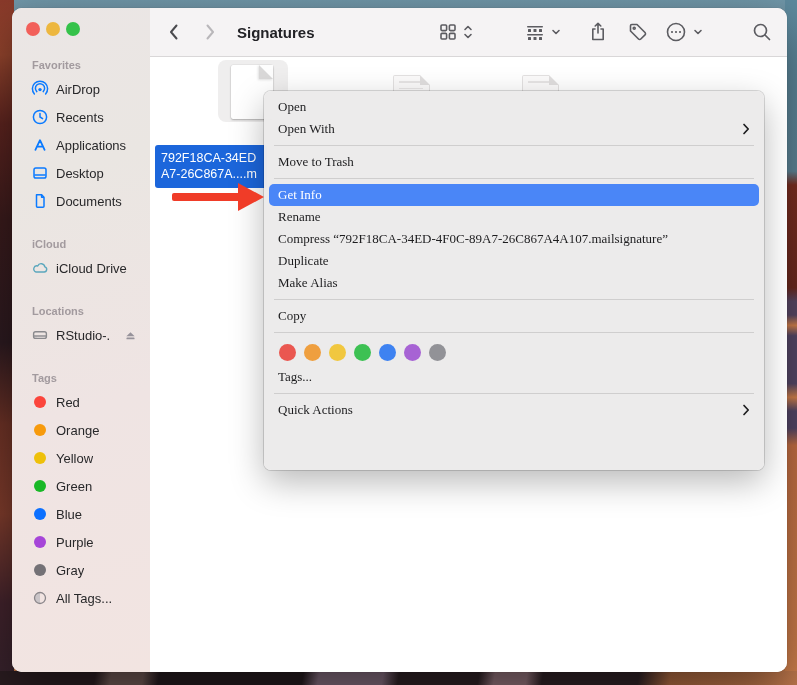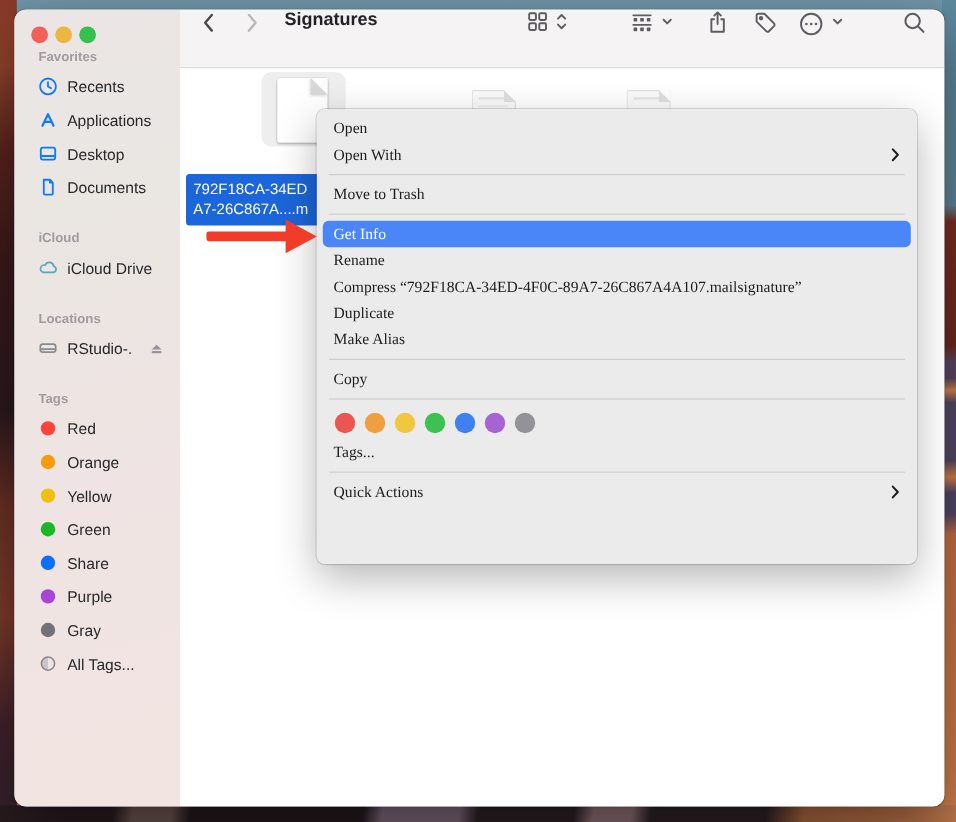--- a/index.html
+++ b/index.html
@@ -23,36 +23,36 @@
     background:#fff; }
 
   
   .sidebar { position:absolute; left:0; top:0; width:138px; height:100%;
     background: linear-gradient(165deg,#ebe6e5 0%,#eae6e2 25%,#efe4e3 60%,#f2e4e1 100%); }
   .traffic { position:absolute; top:14px; left:14px; display:flex; gap:6px; }
   .light { width:14px; height:14px; border-radius:50%; }
   .light.red    { background:#f2605a; }
   .light.yellow { background:#edb73f; }
   .light.green  { background:#35c24a; }
-  .side-scroll { position:absolute; top:11px; left:0; right:0; }
+  .side-scroll { position:absolute; top:28px; left:0; right:0; }
   .side-header { margin-top:21px; height:16px; line-height:16px; padding-left:20px;
     font-size:11px; font-weight:700; color:#a29a9e; }
   .side-header.gap { }
   .side-rows { margin-top:2px; }
   .side-item { height:28px; display:flex; align-items:center; gap:7px; padding:0 12px 0 19px;
     font-size:13px; color:#28282a; }
   .side-item .ic { width:18px; height:18px; flex:0 0 18px; display:flex; align-items:center; justify-content:center; }
   .side-item .lbl { white-space:nowrap; overflow:hidden; }
   .side-item .spacer { flex:1; }
   .tag-dot { width:12px; height:12px; border-radius:50%; margin:0 3px; }
 
   
   .toolbar { position:absolute; left:138px; top:0; right:0; height:49px;
     background:#f5f3f4; border-bottom:1px solid #d9d7d8; }
-  .tb { position:absolute; top:0; height:48px; display:flex; align-items:flex-start; color:#5c5c61; }
+  .tb { position:absolute; top:0; height:48px; display:flex; align-items:center; color:#5c5c61; }
   .title { font-size:15px; font-weight:700; color:#222226; }
 
   
   .content { position:absolute; left:138px; top:49px; right:0; bottom:0; background:#fff; }
 
   .sel-tile { position:absolute; left:68px; top:3px; width:70px; height:62px;
     background:#efeeee; border-radius:8px; z-index:1; }
   .doc-icon { position:absolute; left:81px; top:8px; width:42px; height:54px;
     background:#fff; border-radius:2px; box-shadow:0 1px 2px rgba(0,0,0,.25), 0 0 0 .5px rgba(0,0,0,.06); z-index:2; }
   .doc-icon::before { content:""; position:absolute; right:0; top:0; width:0; height:0;
@@ -109,20 +109,30 @@
       <span class="light yellow"></span>
       <span class="light green"></span>
     </div>
 
     <div class="side-scroll">
       <div class="side-header">Favorites</div>
       <div class="side-rows">
         <div class="side-item">
           <span class="ic">
             <svg width="18" height="18" viewBox="0 0 18 18" fill="none" stroke="#0a7aff" stroke-width="1.5" stroke-linecap="round">
+              <circle cx="9" cy="9.6" r="1.7" fill="#0a7aff" stroke="none"></circle>
+              <path d="M5.8 11.6 A4.6 4.6 0 1 1 12.2 11.6"></path>
+              <path d="M3.4 13.9 A7.6 7.6 0 1 1 14.6 13.9"></path>
+            </svg>
+          </span>
+          <span class="lbl">AirDrop</span>
+        </div>
+        <div class="side-item">
+          <span class="ic">
+            <svg width="18" height="18" viewBox="0 0 18 18" fill="none" stroke="#0a7aff" stroke-width="1.5" stroke-linecap="round">
               <circle cx="9" cy="9" r="6.6"></circle>
                 <path d="M9 5.4 V9 L11.6 10.6"></path>
             </svg>
           </span>
           <span class="lbl">Recents</span>
         </div>
         <div class="side-item">
           <span class="ic">
             <svg width="18" height="18" viewBox="0 0 18 18" fill="none" stroke="#0a7aff" stroke-width="1.8" stroke-linecap="round" stroke-linejoin="round">
               <path d="M4.4 13.8 L9 4.2 L13.6 13.8 M6.2 10.6 H11.8"></path>
@@ -206,21 +216,21 @@
         <div class="side-item">
           <span class="ic">
               <span class="tag-dot sd-green"></span>
             </span>
           <span class="lbl">Green</span>
         </div>
         <div class="side-item">
           <span class="ic">
               <span class="tag-dot sd-blue"></span>
             </span>
-          <span class="lbl">Share</span>
+          <span class="lbl">Blue</span>
         </div>
         <div class="side-item">
           <span class="ic">
               <span class="tag-dot sd-purple"></span>
             </span>
           <span class="lbl">Purple</span>
         </div>
         <div class="side-item">
           <span class="ic">
               <span class="tag-dot sd-gray"></span>

